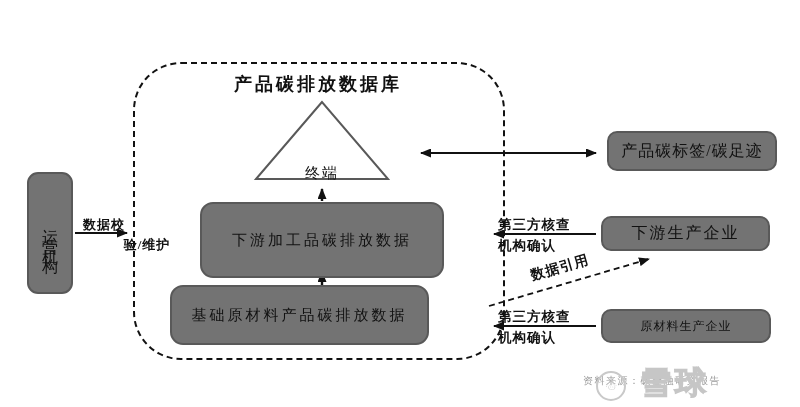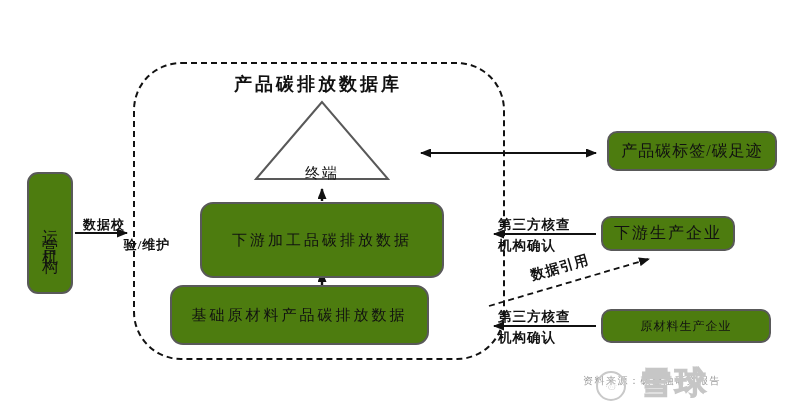--- a/index.html
+++ b/index.html
@@ -20,33 +20,33 @@
     position:absolute;left:198px;top:72px;width:240px;text-align:center;
     font-size:18px;font-weight:bold;letter-spacing:3px;z-index:3;
   }
   .lines{position:absolute;left:0;top:0;z-index:2;}
   .tri-label{
     position:absolute;left:272px;top:140px;width:100px;text-align:center;
     font-size:15px;line-height:19px;letter-spacing:2px;z-index:3;
   }
   .tri-label span{display:block;margin-top:24px;}
   .box{
-    position:absolute;background:#4d7c0f;border:2px solid #595959;border-radius:13px;
+    position:absolute;background:#737373;border:2px solid #595959;border-radius:13px;
     display:flex;align-items:center;justify-content:center;
     font-size:15px;letter-spacing:3px;z-index:3;box-sizing:border-box;text-align:center;
   }
   .box-downstream-data{left:200px;top:202px;width:244px;height:76px;}
   .box-raw-data{left:170px;top:285px;width:259px;height:60px;}
   .box-operator{left:27px;top:172px;width:46px;height:122px;border-radius:11px;}
   .box-operator .vtext{
     writing-mode:vertical-rl;text-orientation:upright;
     font-size:16px;letter-spacing:10px;line-height:1;padding-top:6px;
   }
   .box-carbon-label{left:607px;top:131px;width:170px;height:40px;font-size:16px;letter-spacing:1px;border-radius:10px;}
-  .box-downstream-ent{left:601px;top:216px;width:134px;height:35px;font-size:16px;letter-spacing:2px;border-radius:10px;}
+  .box-downstream-ent{left:601px;top:216px;width:169px;height:35px;font-size:16px;letter-spacing:2px;border-radius:10px;}
   .box-raw-ent{left:601px;top:309px;width:170px;height:34px;font-size:12px;letter-spacing:1px;border-radius:10px;}
   .small-label{
     position:absolute;font-size:13px;font-weight:bold;letter-spacing:1px;z-index:4;white-space:nowrap;
   }
   .lbl-data-check-1{left:75px;top:216px;width:58px;text-align:center;}
   .lbl-data-check-2{left:75px;top:236px;width:58px;text-align:center;margin-left:43px;}
   .lbl-tp1-1{left:498px;top:216px;font-size:13.5px;}
   .lbl-tp1-2{left:498px;top:237px;font-size:13.5px;}
   .lbl-tp2-1{left:498px;top:308px;font-size:13.5px;}
   .lbl-tp2-2{left:498px;top:329px;font-size:13.5px;}

